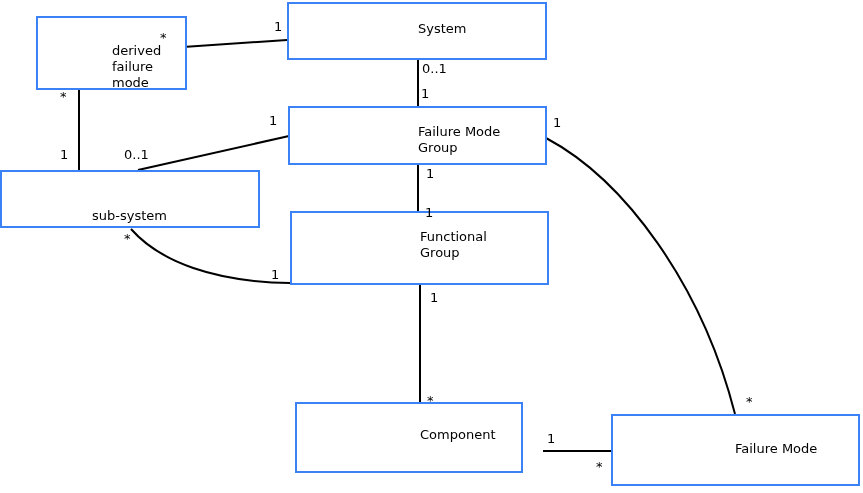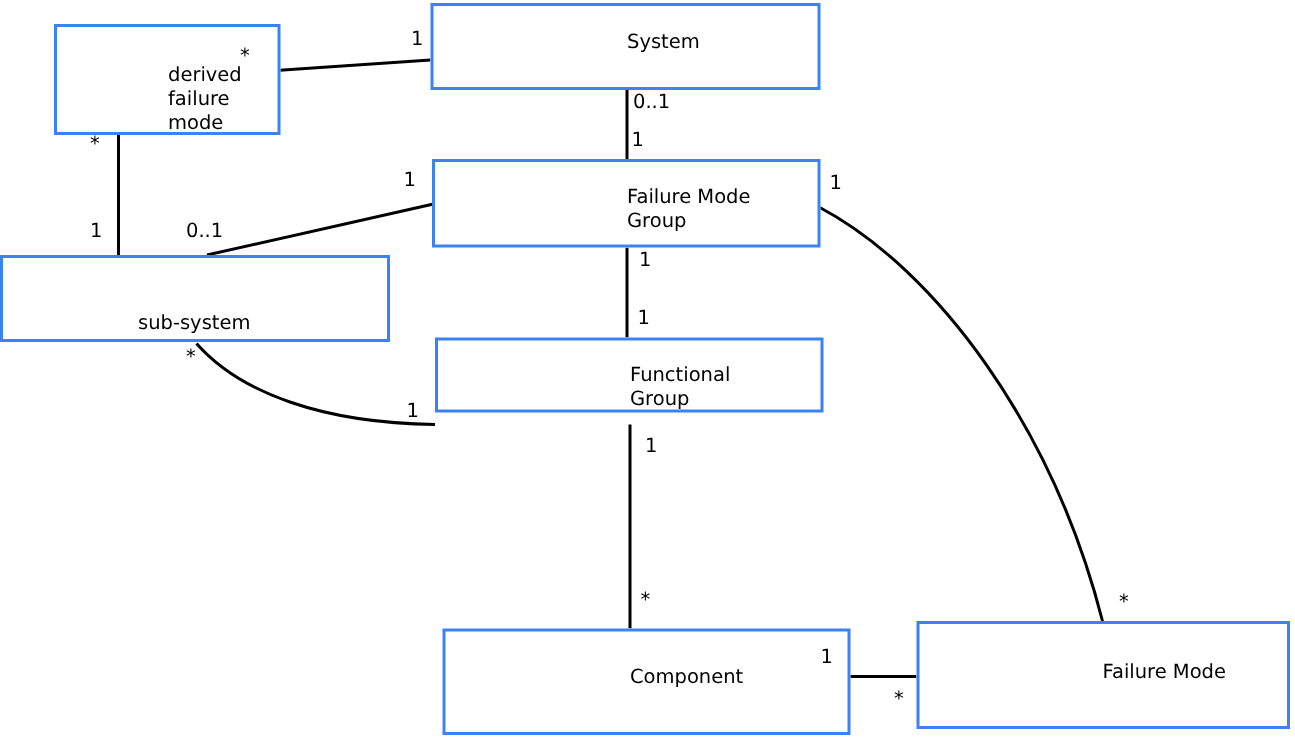--- a/index.html
+++ b/index.html
@@ -77,26 +77,26 @@
 
   <div class="entity" style="left:288px; top:106px; width:259px; height:59px;">
     <div class="entity-label" style="left:128px; top:16px;">Failure Mode
 Group</div>
   </div>
 
   <div class="entity" style="left:0px; top:170px; width:260px; height:58px;">
     <div class="entity-label" style="left:90px; top:36px;">sub-system</div>
   </div>
 
-  <div class="entity" style="left:290px; top:225px; width:259px; height:50px;">
+  <div class="entity" style="left:290px; top:211px; width:259px; height:74px;">
     <div class="entity-label" style="left:128px; top:16px;">Functional
 Group</div>
   </div>
 
-  <div class="entity" style="left:295px; top:419px; width:272px; height:71px;">
+  <div class="entity" style="left:295px; top:402px; width:228px; height:71px;">
     <div class="entity-label" style="left:123px; top:23px;">Component</div>
   </div>
 
   <div class="entity" style="left:611px; top:414px; width:249px; height:72px;">
     <div class="entity-label" style="left:122px; top:25px;">Failure Mode</div>
   </div>
 
   <span class="mult" style="left:274px; top:19px;">1</span>
   <span class="mult" style="left:160px; top:30px;">*</span>
 

